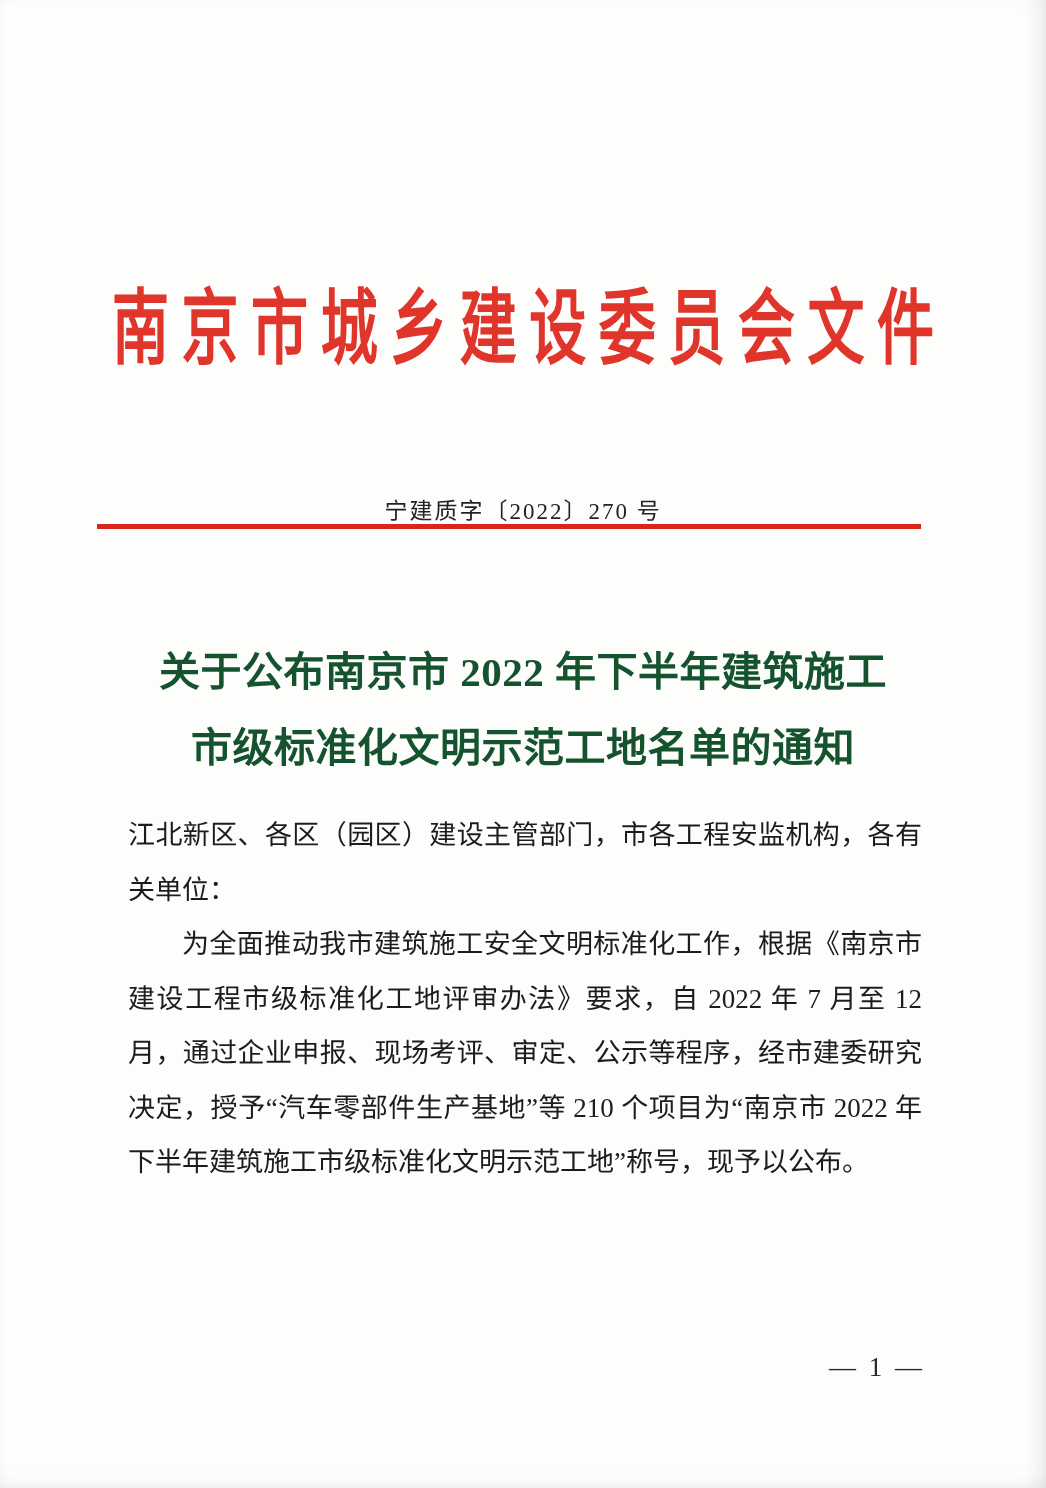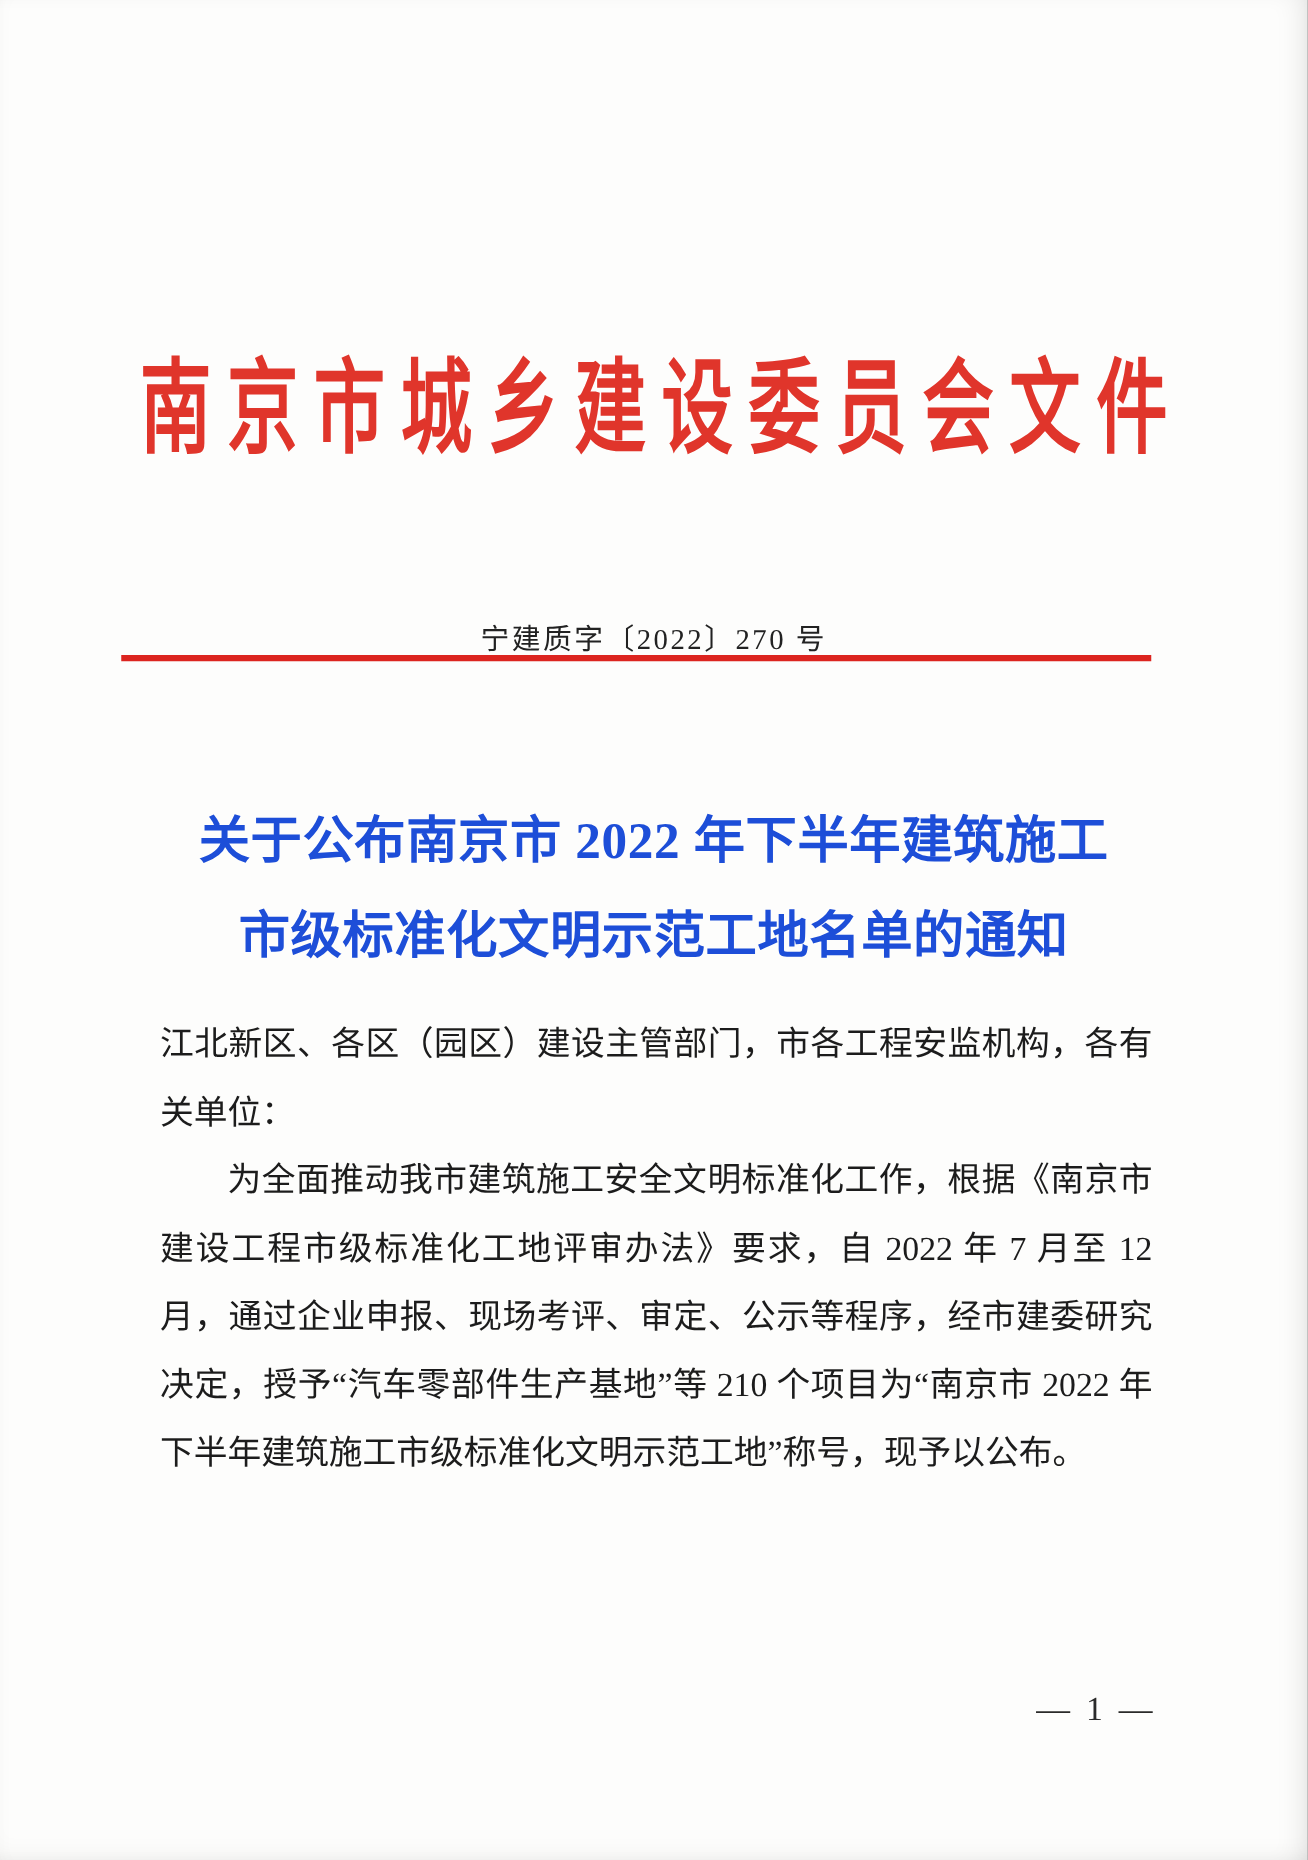--- a/index.html
+++ b/index.html
@@ -72,21 +72,21 @@
   
   .notice-title {
     position: absolute;
     top: 607px;
     left: 0;
     width: 100%;
     text-align: center;
     font-size: 41px;
     font-weight: 700;
     line-height: 76px;
-    color: #1d4ed8;
+    color: #14532d;
     letter-spacing: 0.5px;
   }
   .notice-title .line { display: block; }
 
   
   .body-text {
     position: absolute;
     top: 808px;
     left: 128px;
     width: 794px;

